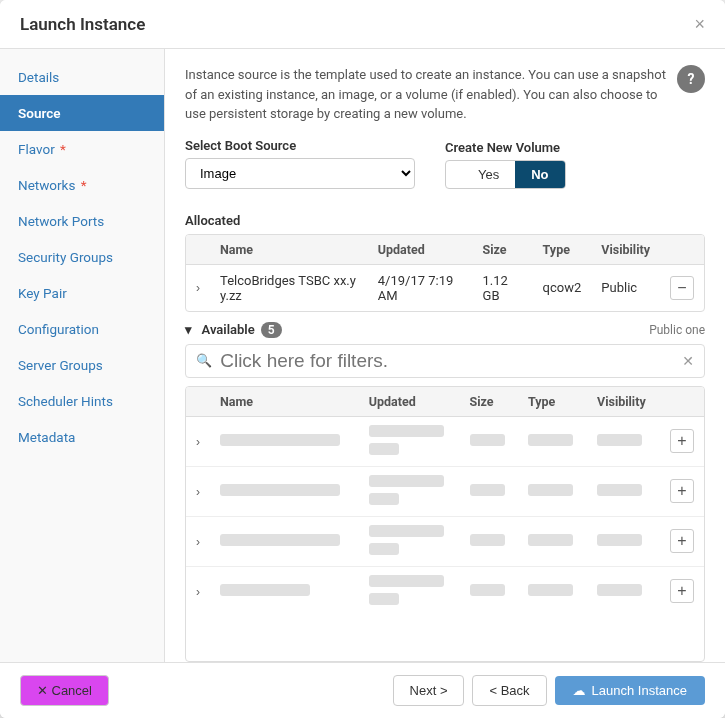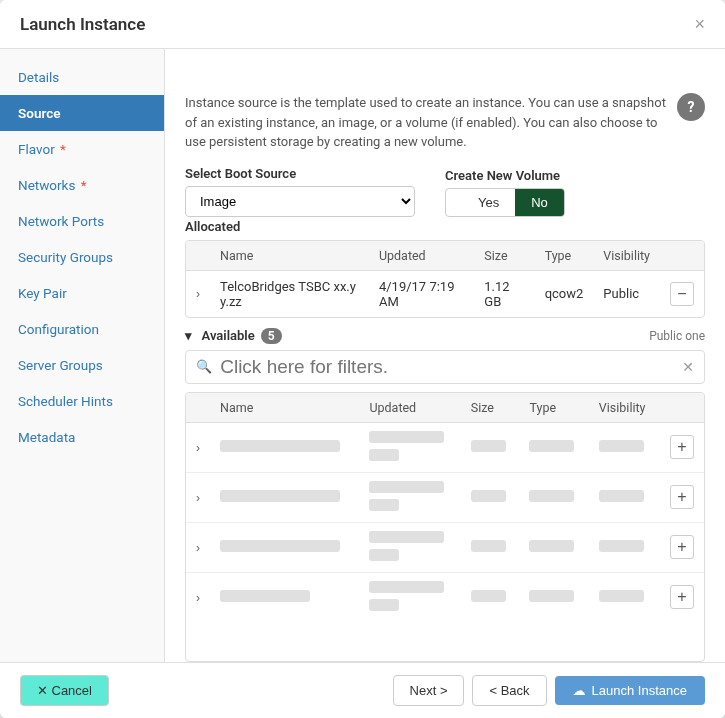--- a/index.html
+++ b/index.html
@@ -77,21 +77,20 @@
       display: flex;
       flex-direction: column;
       overflow: hidden;
       padding: 16px 20px 0 20px;
     }
     .info-row {
       display: flex;
       align-items: flex-start;
       margin-bottom: 14px;
       gap: 11px;
-      margin-top: 28px;
     }
     .info-text {
       flex: 1;
       color: #555;
       font-size: 13px;
       line-height: 1.5;
     }
     .help-btn {
       width: 28px;
       height: 28px;
@@ -103,21 +102,21 @@
       justify-content: center;
       font-weight: bold;
       font-size: 14px;
       cursor: pointer;
       flex-shrink: 0;
     }
     .form-row {
       display: flex;
       gap: 30px;
       align-items: flex-end;
-      margin-bottom: 2px;
+      margin-bottom: 24px;
     }
     .form-group {
       display: flex;
       flex-direction: column;
       gap: 5px;
     }
     .form-group label {
       font-size: 13px;
       font-weight: 600;
       color: #333;
@@ -140,22 +139,23 @@
     }
     .btn-toggle {
       padding: 6px 16px;
       border: none;
       background: #fff;
       cursor: pointer;
       font-size: 13px;
       color: #333;
     }
     .btn-toggle.active {
-      background: #14532d;
+      background: #0c4a6e;
       color: #fff;
+      font-weight: bold;
     }
     .section-label {
       font-size: 13px;
       font-weight: 600;
       color: #333;
       margin-bottom: 6px;
     }
     .table-container {
       border: 1px solid #ddd;
       border-radius: 4px;
@@ -164,21 +164,21 @@
     }
     .table {
       width: 100%;
       border-collapse: collapse;
     }
     .table th {
       background: #f5f5f5;
       padding: 7px 10px;
       text-align: left;
       font-size: 12.5px;
-      font-weight: 400;
+      font-weight: 700;
       color: #555;
       border-bottom: 1px solid #ddd;
     }
     .table td {
       padding: 8px 10px;
       font-size: 13px;
       color: #333;
       border-bottom: 1px solid #eee;
       vertical-align: middle;
     }
@@ -298,21 +298,21 @@
       gap: 10px;
     }
     .footer-right {
       display: flex;
       gap: 8px;
       align-items: center;
     }
     .btn-cancel {
       padding: 7px 16px;
       border: 1px solid #ccc;
-      background: #5eead4;
+      background: #d946ef;
       border-radius: 4px;
       cursor: pointer;
       font-size: 13px;
       color: #333;
     }
     .btn-secondary {
       padding: 7px 16px;
       border: 1px solid #ccc;
       background: #fff;
       border-radius: 4px;

